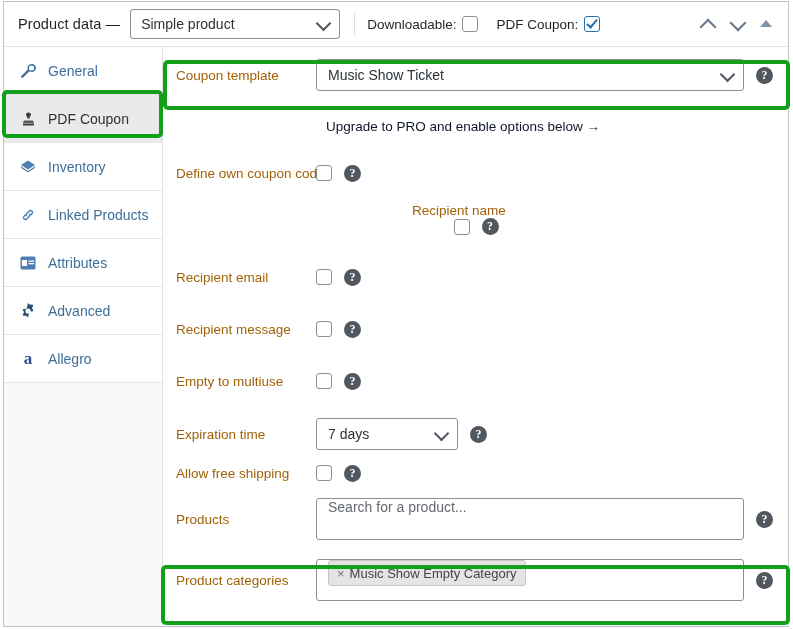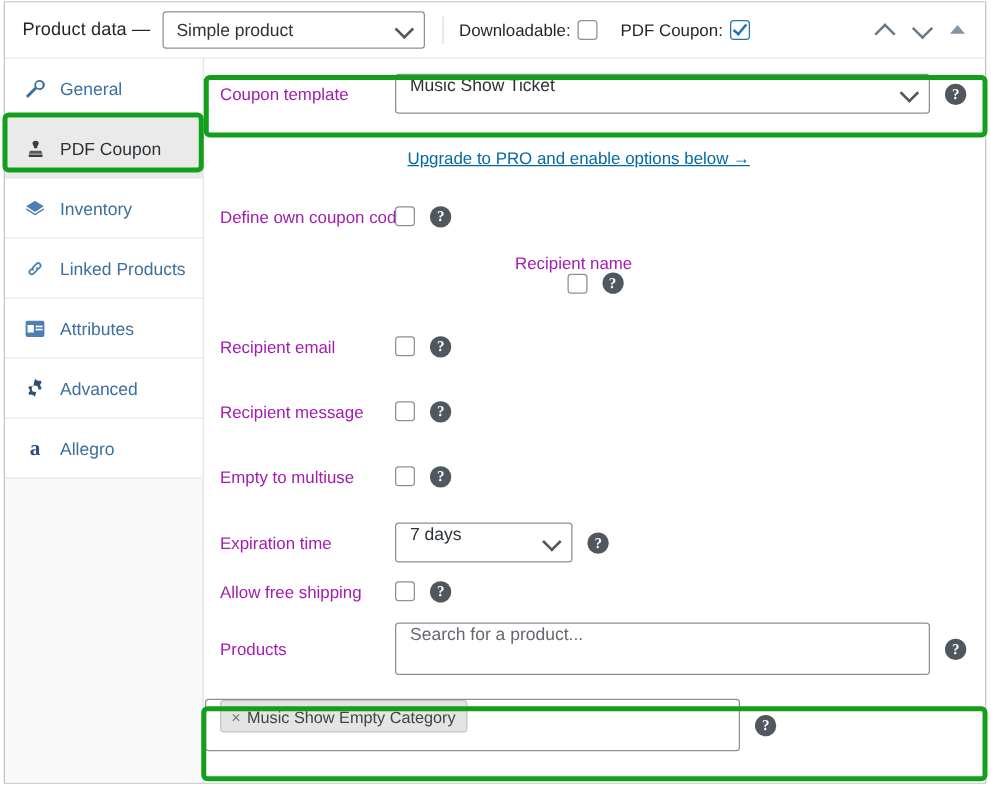--- a/index.html
+++ b/index.html
@@ -216,21 +216,21 @@
     right: 0;
     display: flex;
     align-items: center;
     height: 44px;
   }
   .row-label {
     width: 152px;
     padding-left: 12px;
     box-sizing: border-box;
     font-size: 13.5px;
-    color: #a21caf;
+    color: #a16207;
     flex: none;
     white-space: nowrap;
   }
   .row-ctrl {
     display: flex;
     align-items: center;
   }
 
   .help {
     width: 17px;
@@ -248,21 +248,21 @@
     font-family: "Liberation Serif", serif;
   }
 
   .text-select {
     position: relative;
     height: 32px;
     border: 1px solid #8c8f94;
     border-radius: 3px;
     background: #ffffff;
     display: flex;
-    align-items: flex-start;
+    align-items: center;
     padding: 0 30px 0 11px;
     box-sizing: border-box;
     font-size: 14px;
     color: #2c3338;
     cursor: pointer;
   }
   .input-box {
     height: 42px;
     border: 1px solid #8c8f94;
     border-radius: 3px;
@@ -274,22 +274,21 @@
     font-size: 14px;
     color: #646970;
     cursor: text;
   }
 
   .upgrade-link {
     position: absolute;
     left: 160px;
     top: 133px;
     font-size: 13.5px;
-    color: #0369a1;
-    text-decoration: underline;
+    color: #0f172a;
     cursor: pointer;
     white-space: nowrap;
   }
 
   .tag {
     display: inline-flex;
     align-items: center;
     height: 24px;
     background: #e4e4e4;
     border: 1px solid #c5c5c5;
@@ -499,20 +498,21 @@
           <div class="row-label">Products</div>
           <div class="row-ctrl">
             <div class="input-box" style="width:428px;">
               <span>Search for a product...</span>
             </div>
             <div class="help">?</div>
           </div>
         </div>
 
         <div class="row" style="top:505px;height:56px;">
+          <div class="row-label">Product categories</div>
           <div class="row-ctrl">
             <div class="input-box" style="width:428px;">
               <span class="tag">
                 <span class="tag-x">×</span>
                 <span>Music Show Empty Category</span>
               </span>
             </div>
             <div class="help">?</div>
           </div>
         </div>

